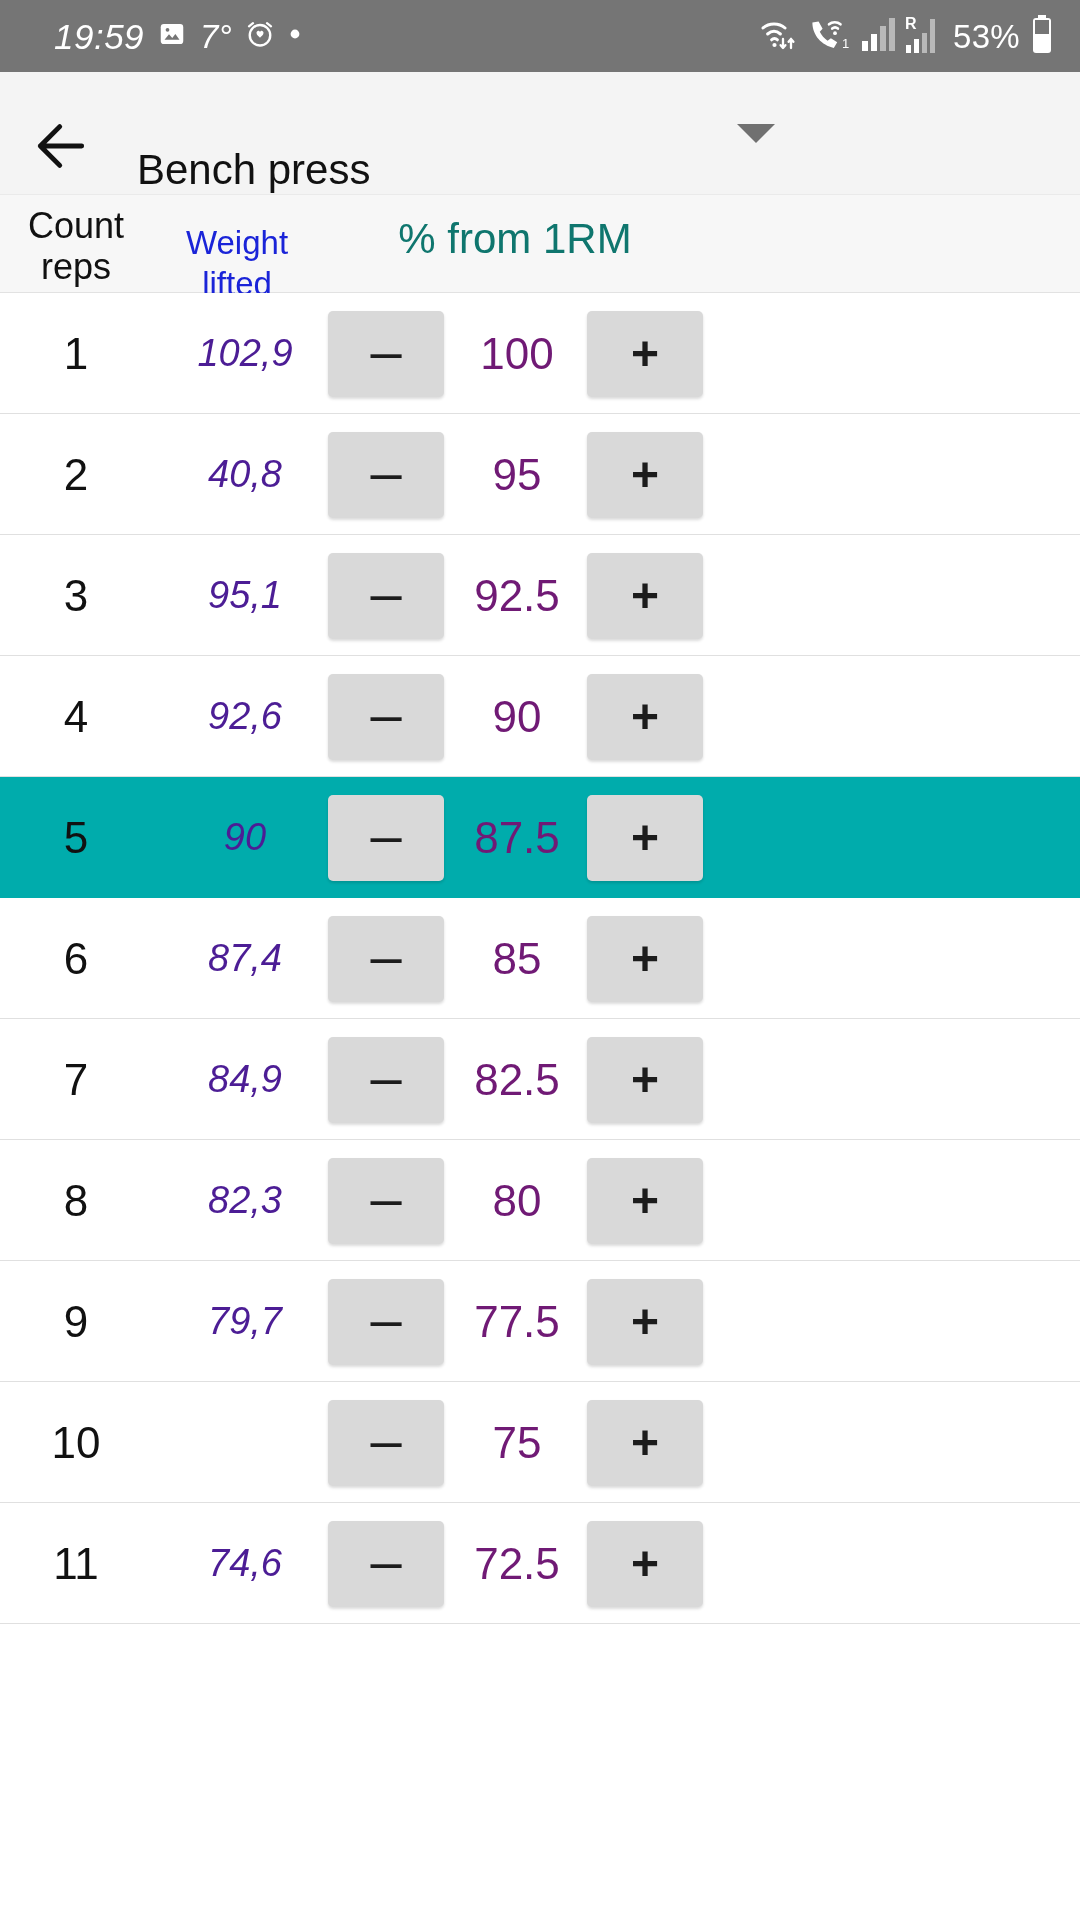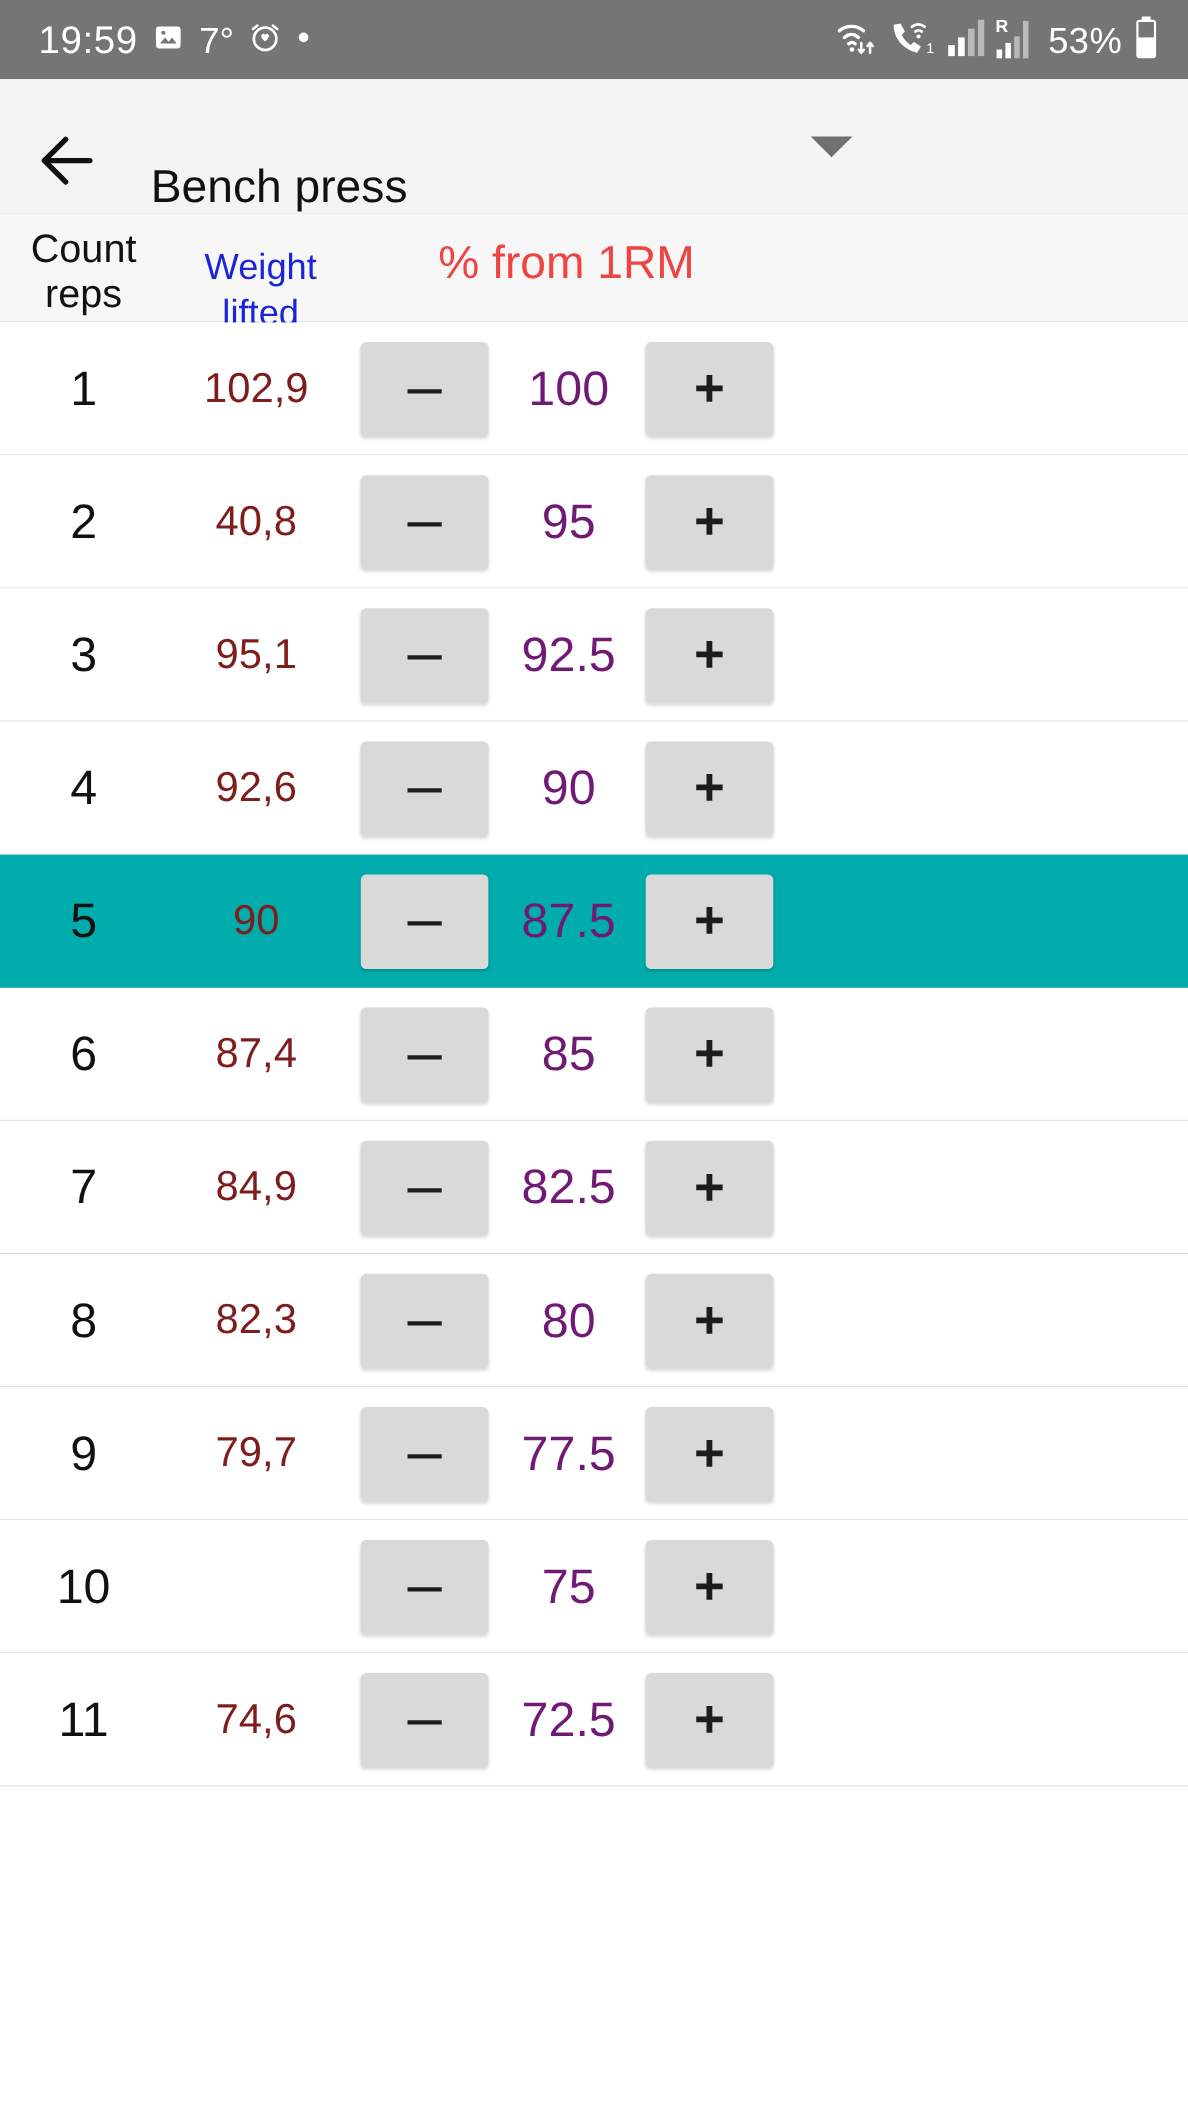--- a/index.html
+++ b/index.html
@@ -13,21 +13,22 @@
   
   #status-bar{
     position:relative;
     height:72px; width:1080px;
     background:#757575;
     display:flex; align-items:center;
     color:#ffffff;
   }
   #status-left{
     display:flex; align-items:center; gap:13px;
-    margin-left:35px;
+    margin-left:54px;
+    font-style:italic;
   }
   #status-left .clock{
     font-size:35px; font-weight:400; letter-spacing:0.5px;
     line-height:1;
   }
   #status-left .temp{
     font-size:33px; line-height:1;
   }
   .sb-ico{ display:inline-block; }
   #status-right{
@@ -83,42 +84,42 @@
   #hdr-count{
     left:0; width:152px; top:10px;
     font-size:36px; color:#111; line-height:41px;
   }
   #hdr-weight{
     left:152px; width:170px; top:27px;
     font-size:33px; color:#1a24d8; line-height:41px;
   }
   #hdr-pct{
     left:330px; width:370px; top:20px;
-    font-size:42px; color:#ef4444; line-height:48px;
+    font-size:42px; color:#0f766e; line-height:48px;
   }
 
   
   #rows-area{
     position:relative; width:1080px;
     height:1627px; overflow:hidden;
   }
   .data-row{
     position:relative;
     height:121px; width:1080px;
     background:#ffffff;
     border-bottom:1px solid #e0e0e0;
   }
   .data-row.highlighted{ background:#00ACAC; border-bottom-color:#00ACAC; }
 
   .cell{
     position:absolute; top:0; height:121px;
     display:flex; align-items:center; justify-content:center;
   }
   .c-count{ left:0;   width:152px; font-size:44px; color:#111; }
-  .c-weight{ left:148px; width:170px; font-size:38px; color:#7f1d1d; }
+  .c-weight{ left:160px; width:170px; font-size:38px; color:#4c1d95;font-style:italic; }
   .c-pct{  left:447px; width:140px; font-size:44px; color:#701a75; }
 
   .stepper{
     position:absolute; top:18px;
     width:116px; height:86px;
     background:#d9d9d9;
     border-radius:5px;
     display:flex; align-items:center; justify-content:center;
     cursor:pointer;
     box-shadow:0 2px 3px rgba(0,0,0,0.14);

